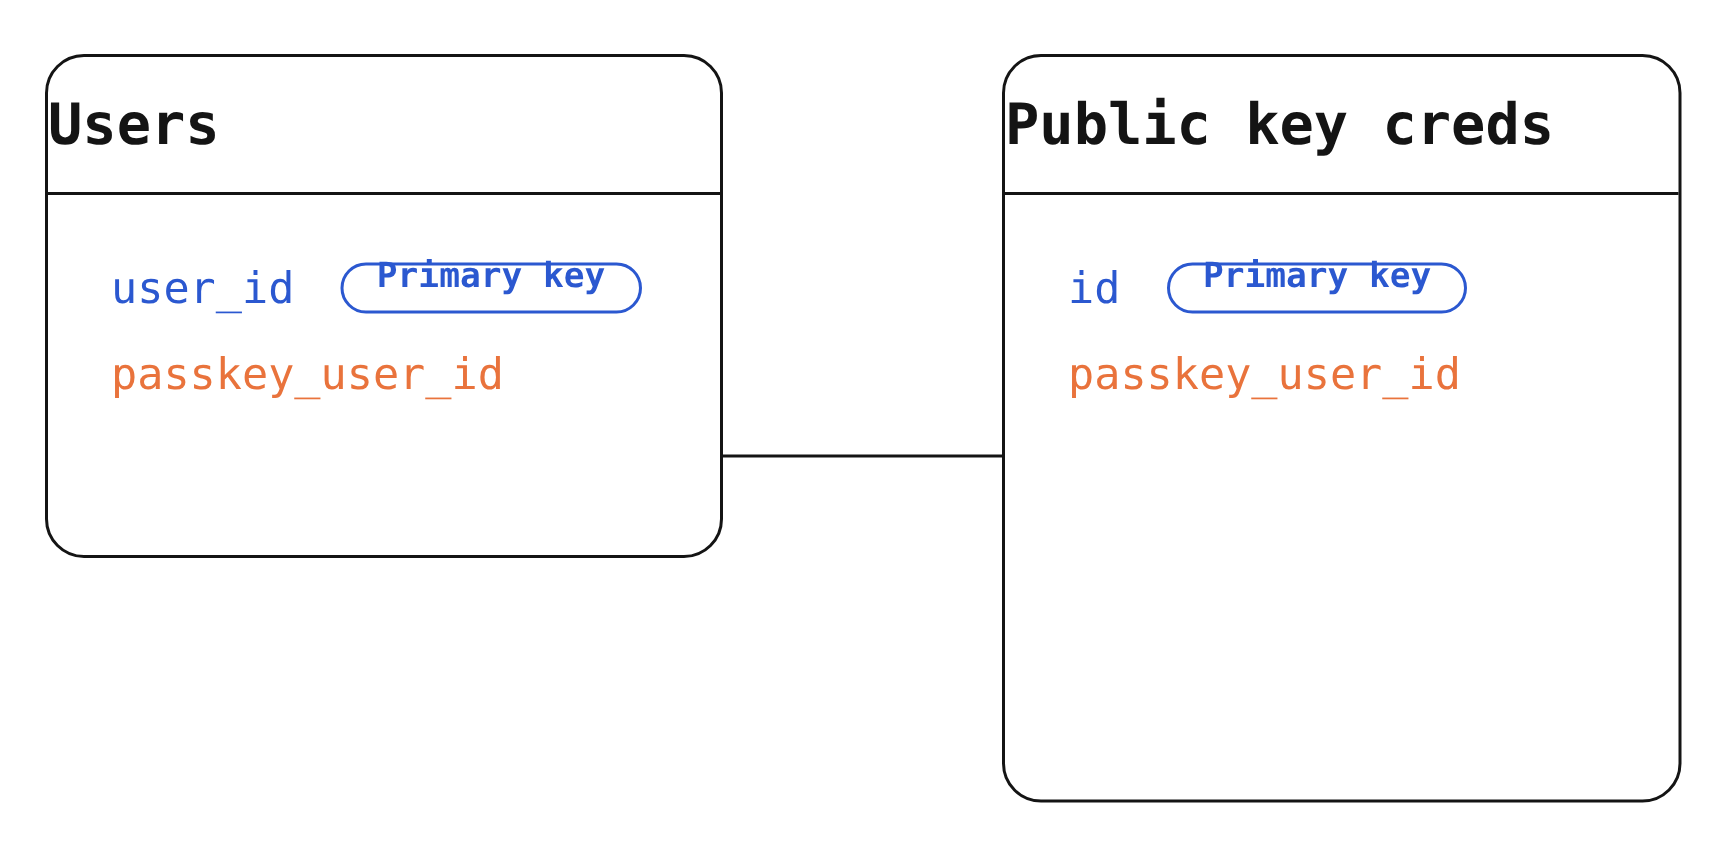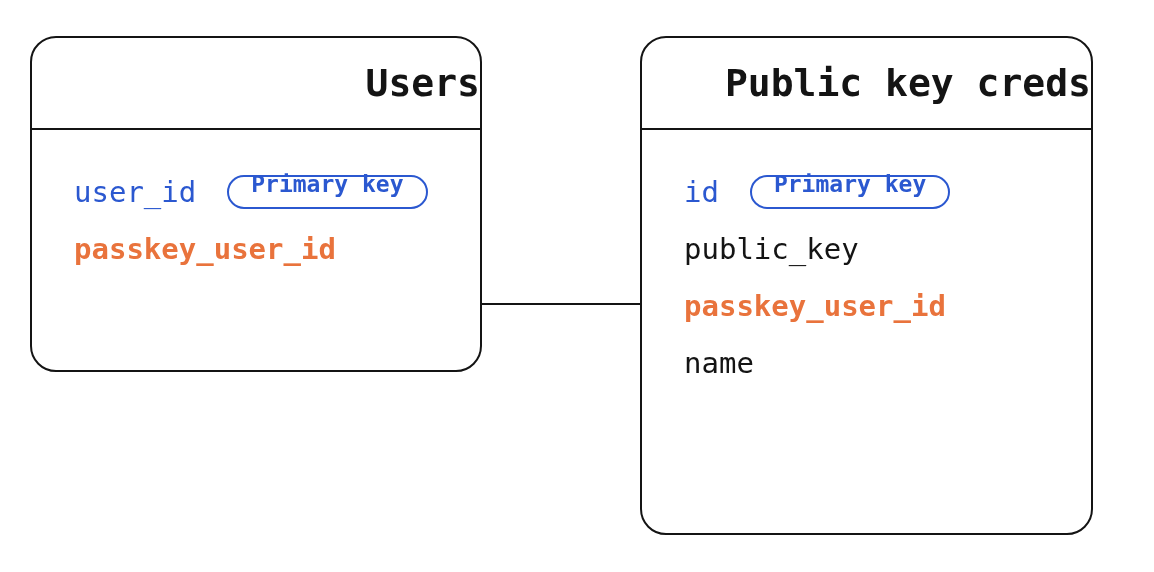--- a/index.html
+++ b/index.html
@@ -38,30 +38,30 @@
     border: 2px solid var(--color-border, #141414);
     border-radius: 26px;
   }
   .er-table.users {
     left: 30px;
     top: 36px;
     width: 452px;
     height: 336px;
   }
   .er-table.creds {
-    left: 640px;
+    left: 668px;
     top: 36px;
     width: 453px;
     height: 499px;
   }
   .er-table header {
     height: 90px;
     display: flex;
     align-items: center;
-    justify-content: flex-end;
+    justify-content: flex-start;
     border-bottom: 2px solid var(--color-border, #141414);
   }
   .er-table h2 {
     margin: 0;
     font-size: 38px;
     font-weight: bold;
     letter-spacing: 0;
     color: var(--color-field-default, #141414);
     white-space: nowrap;
   }
@@ -72,21 +72,21 @@
     height: 57px;
     display: flex;
     align-items: center;
     white-space: nowrap;
   }
   .f-name {
     font-size: 29px;
     color: var(--color-field-default, #141414);
   }
   .f-name.c-pk { color: var(--color-primary-key, #2b58d0); }
-  .f-name.c-fk { color: var(--color-foreign-key, #e9733c); font-weight: bold; }
+  .f-name.c-fk { color: var(--color-foreign-key, #e9733c); }
 
   .badge {
     display: inline-flex;
     align-items: center;
     justify-content: center;
     box-sizing: border-box;
     margin-left: 31px;
     height: 34px;
     padding: 0 22px 15px 22px;
     border: 2px solid var(--color-primary-key, #2b58d0);
@@ -122,24 +122,18 @@
   <section class="er-table creds">
     <header>
       <h2>Public key creds</h2>
     </header>
     <div class="er-body">
       <div class="f-row">
         <span class="f-name c-pk">id</span>
         <span class="badge">Primary key</span>
       </div>
       <div class="f-row">
-        <span class="f-name">public_key</span>
-      </div>
-      <div class="f-row">
         <span class="f-name c-fk">passkey_user_id</span>
-      </div>
-      <div class="f-row">
-        <span class="f-name">name</span>
       </div>
     </div>
   </section>
 
 </div>
 
 </body></html>

